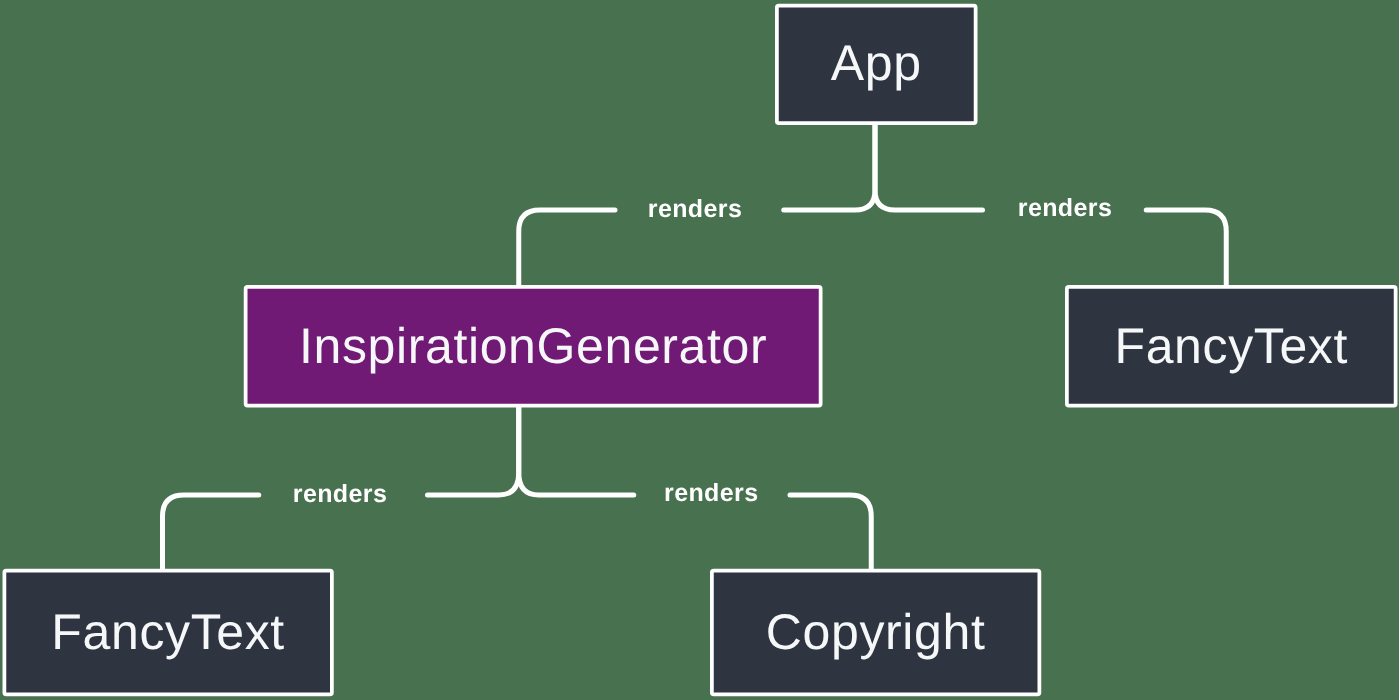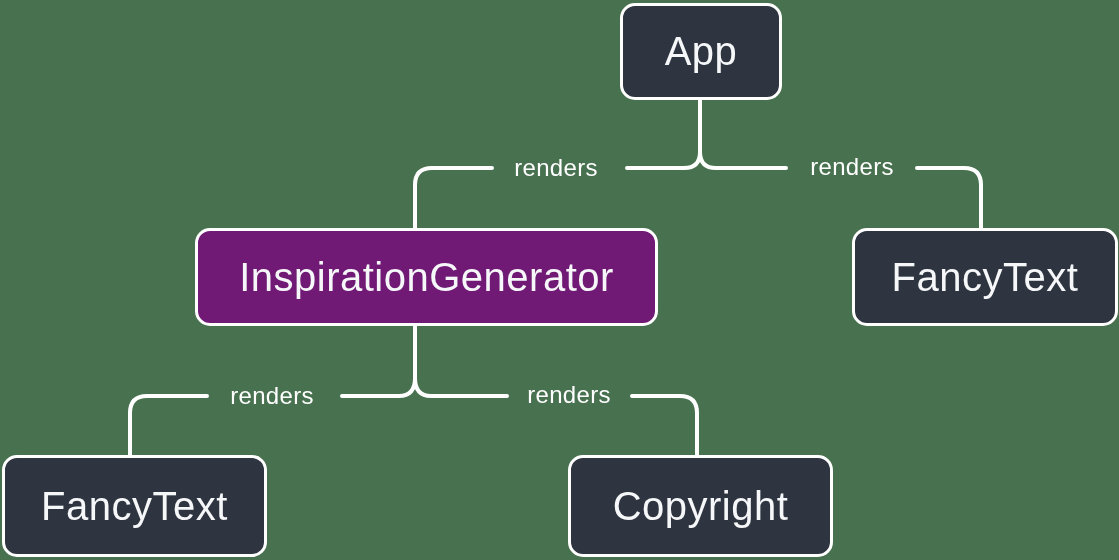--- a/index.html
+++ b/index.html
@@ -20,31 +20,31 @@
     fill: none;
     stroke-width: 4;
     stroke-linecap: round;
   }
   .node {
     position: absolute;
     display: flex;
     align-items: center;
     justify-content: center;
     border: 3.5px solid #ffffff;
-    border-radius: 15px;
+    border-radius: 3px;
     font-size: 40px;
     font-weight: 500;
     letter-spacing: 0.5px;
     white-space: nowrap;
   }
   .edge-label {
     position: absolute;
     transform: translate(-50%, -50%);
-    font-size: 24px;
-    font-weight: 400;
+    font-size: 20px;
+    font-weight: 700;
     letter-spacing: 0.3px;
     white-space: nowrap;
   }
   
   .node-app                  { left: 620px; top: 3px;   width: 162px; height: 97px; }
   .node-inspiration          { left: 195px; top: 228px; width: 463px; height: 98px; }
   .node-fancy-text-right     { left: 852px; top: 228px; width: 266px; height: 98px; }
   .node-fancy-text-bottom    { left: 2px;   top: 455px; width: 265px; height: 102px; }
   .node-copyright            { left: 568px; top: 455px; width: 265px; height: 102px; justify-content: center; }
   

